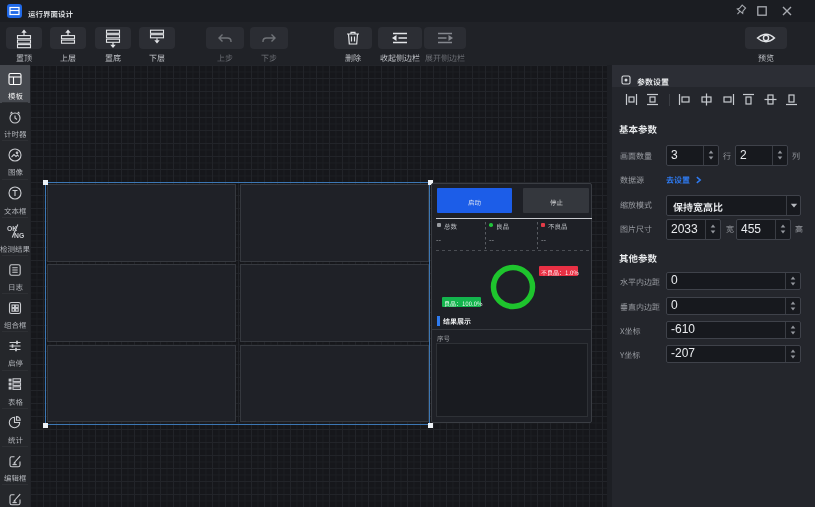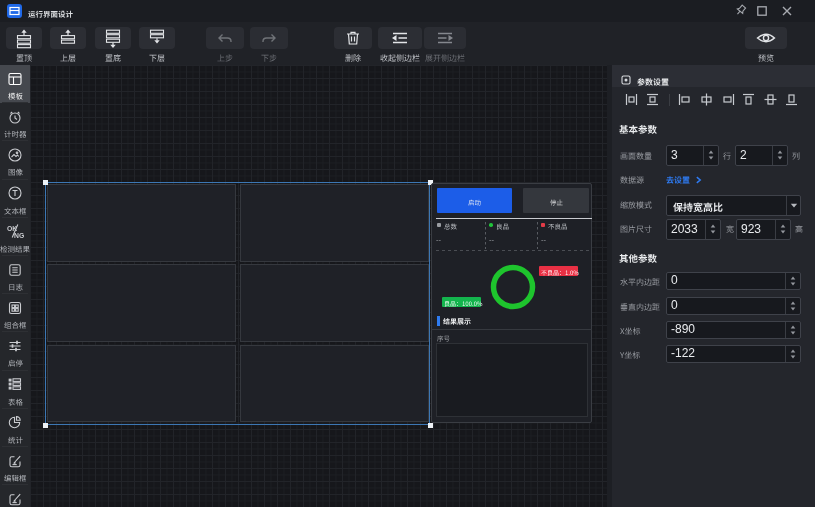--- a/index.html
+++ b/index.html
@@ -650,21 +650,21 @@
     <path d="M3 10.4 L5.3 7.6 H0.7 Z" fill="#94979d"></path>
   </svg>
 <div class="abs" style="left:726px;top:223px;">
     <svg width="8" height="12" viewBox="0 0 8 12" style="display:block">
       <g transform="translate(0,9) scale(0.008,-0.008)">
         <path d="M523 190V29C523 -47 550 -68 652 -68C674 -68 814 -68 837 -68C929 -68 952 -32 961 120C941 125 910 136 893 149C888 17 881 -1 832 -1C800 -1 682 -1 658 -1C607 -1 598 3 598 30V190ZM441 316V237C441 156 413 45 42 -32C60 -48 83 -77 92 -95C477 -5 521 130 521 235V316ZM201 417V101H276V352H719V107H797V417ZM432 828C445 804 458 776 470 751H76V568H146V686H853V568H926V751H561C549 781 528 821 510 850ZM597 650V585H404V651H327V585H174V524H327V452H404V524H597V451H672V524H828V585H672V650Z" fill="#9da0a6"></path>
       </g>
     </svg>
   </div>
 <div class="abs" style="left:736px;top:218.5px;width:55px;height:21px;background:#17191e;border:1px solid #3f424a;border-radius:2px;"></div>
-<div class="abs" style="left:736px;top:218.5px;width:35px;height:21px;color:#e9ebee;font-size:12px;line-height:20px;padding-left:5px;">923</div>
+<div class="abs" style="left:736px;top:218.5px;width:35px;height:21px;color:#e9ebee;font-size:12px;line-height:20px;padding-left:5px;">455</div>
 <div class="abs" style="left:775px;top:219.5px;width:1px;height:19px;background:#3a3d44;"></div>
 <svg class="abs" style="left:780px;top:223px" width="6" height="12">
     <path d="M3 1.6 L5.3 4.4 H0.7 Z" fill="#94979d"></path>
     <path d="M3 10.4 L5.3 7.6 H0.7 Z" fill="#94979d"></path>
   </svg>
 <div class="abs" style="left:795px;top:223px;">
     <svg width="8" height="12" viewBox="0 0 8 12" style="display:block">
       <g transform="translate(0,9) scale(0.008,-0.008)">
         <path d="M286 559H719V468H286ZM211 614V413H797V614ZM441 826 470 736H59V670H937V736H553C542 768 527 810 513 843ZM96 357V-79H168V294H830V-1C830 -12 825 -16 813 -16C801 -16 754 -17 711 -15C720 -31 731 -54 735 -72C799 -72 842 -72 869 -63C896 -53 905 -37 905 0V357ZM281 235V-21H352V29H706V235ZM352 179H638V85H352Z" fill="#9da0a6"></path>
       </g>
@@ -706,31 +706,31 @@
     <path d="M3 10.4 L5.3 7.6 H0.7 Z" fill="#94979d"></path>
   </svg>
 <div class="abs" style="left:620px;top:325px;">
     <svg width="21" height="12" viewBox="0 0 21 12" style="display:block">
       <g transform="translate(0,9) scale(0.008,-0.008)">
         <path d="M17 0H115L220 198C239 235 258 272 279 317H283C307 272 327 235 346 198L455 0H557L342 374L542 733H445L347 546C329 512 315 481 295 438H291C267 481 252 512 233 546L133 733H31L231 379Z M1307 791C1276 636 1210 505 1109 424V828H1033V294H698V222H1033V30H626V-41H1523V30H1109V222H1454V294H1109V413C1126 400 1150 377 1161 365C1215 411 1260 470 1297 540C1362 475 1432 398 1468 347L1521 401C1480 455 1397 539 1328 605C1350 658 1368 716 1381 778ZM817 794C783 625 716 483 610 395C627 383 657 357 669 342C728 396 777 466 816 548C868 494 924 432 953 391L1005 445C971 490 902 560 845 616C864 667 880 723 892 782Z M2039 764V693H2475V764ZM2352 325C2399 225 2446 95 2461 16L2530 41C2513 120 2465 247 2416 345ZM2064 342C2038 236 1993 129 1937 57C1954 49 1984 28 1998 18C2052 94 2102 211 2133 327ZM1995 525V454H2209V18C2209 5 2205 1 2190 0C2177 0 2130 -1 2078 1C2088 -22 2099 -54 2102 -76C2172 -76 2218 -74 2247 -62C2276 -49 2285 -26 2285 17V454H2529V525ZM1775 840V628H1622V558H1759C1726 434 1661 290 1597 215C1611 196 1631 165 1639 145C1689 209 1738 314 1775 422V-79H1850V444C1884 395 1924 333 1941 301L1985 360C1965 388 1879 498 1850 531V558H1981V628H1850V840Z" fill="#9da0a6"></path>
       </g>
     </svg>
   </div>
 <div class="abs" style="left:666px;top:320.5px;width:135px;height:18px;background:#17191e;border:1px solid #3f424a;border-radius:2px;"></div>
-<div class="abs" style="left:666px;top:320.5px;width:115px;height:18px;color:#e9ebee;font-size:12px;line-height:17px;padding-left:5px;">-890</div>
+<div class="abs" style="left:666px;top:320.5px;width:115px;height:18px;color:#e9ebee;font-size:12px;line-height:17px;padding-left:5px;">-610</div>
 <div class="abs" style="left:785px;top:321.5px;width:1px;height:16px;background:#3a3d44;"></div>
 <svg class="abs" style="left:790px;top:323.5px" width="6" height="12">
     <path d="M3 1.6 L5.3 4.4 H0.7 Z" fill="#94979d"></path>
     <path d="M3 10.4 L5.3 7.6 H0.7 Z" fill="#94979d"></path>
   </svg>
 <div class="abs" style="left:620px;top:349px;">
     <svg width="20" height="12" viewBox="0 0 20 12" style="display:block">
       <g transform="translate(0,9) scale(0.008,-0.008)">
         <path d="M219 0H311V284L532 733H436L342 526C319 472 294 420 268 365H264C238 420 216 472 192 526L97 733H-1L219 284Z M1265 791C1234 636 1168 505 1067 424V828H991V294H656V222H991V30H584V-41H1481V30H1067V222H1412V294H1067V413C1084 400 1108 377 1119 365C1173 411 1218 470 1255 540C1320 475 1390 398 1426 347L1479 401C1438 455 1355 539 1286 605C1308 658 1326 716 1339 778ZM775 794C741 625 674 483 568 395C585 383 615 357 627 342C686 396 735 466 774 548C826 494 882 432 911 391L963 445C929 490 860 560 803 616C822 667 838 723 850 782Z M1997 764V693H2433V764ZM2310 325C2357 225 2404 95 2419 16L2488 41C2471 120 2423 247 2374 345ZM2022 342C1996 236 1951 129 1895 57C1912 49 1942 28 1956 18C2010 94 2060 211 2091 327ZM1953 525V454H2167V18C2167 5 2163 1 2148 0C2135 0 2088 -1 2036 1C2046 -22 2057 -54 2060 -76C2130 -76 2176 -74 2205 -62C2234 -49 2243 -26 2243 17V454H2487V525ZM1733 840V628H1580V558H1717C1684 434 1619 290 1555 215C1569 196 1589 165 1597 145C1647 209 1696 314 1733 422V-79H1808V444C1842 395 1882 333 1899 301L1943 360C1923 388 1837 498 1808 531V558H1939V628H1808V840Z" fill="#9da0a6"></path>
       </g>
     </svg>
   </div>
 <div class="abs" style="left:666px;top:344.5px;width:135px;height:18px;background:#17191e;border:1px solid #3f424a;border-radius:2px;"></div>
-<div class="abs" style="left:666px;top:344.5px;width:115px;height:18px;color:#e9ebee;font-size:12px;line-height:17px;padding-left:5px;">-122</div>
+<div class="abs" style="left:666px;top:344.5px;width:115px;height:18px;color:#e9ebee;font-size:12px;line-height:17px;padding-left:5px;">-207</div>
 <div class="abs" style="left:785px;top:345.5px;width:1px;height:16px;background:#3a3d44;"></div>
 <svg class="abs" style="left:790px;top:347.5px" width="6" height="12">
     <path d="M3 1.6 L5.3 4.4 H0.7 Z" fill="#94979d"></path>
     <path d="M3 10.4 L5.3 7.6 H0.7 Z" fill="#94979d"></path>
   </svg>
 </body></html>

